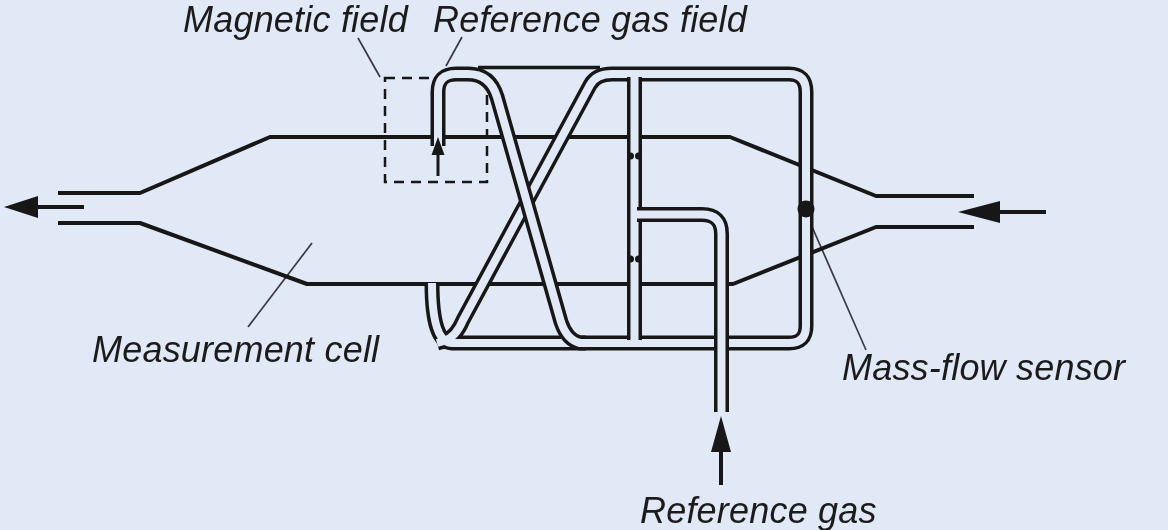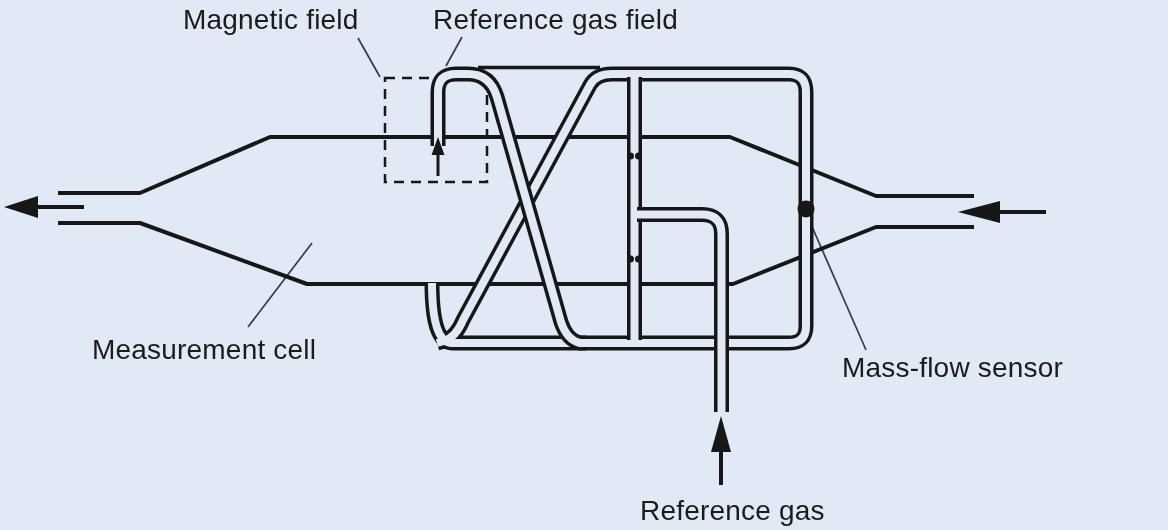--- a/index.html
+++ b/index.html
@@ -11,22 +11,22 @@
   html,body{margin:0;padding:0;background:#cfd8e8;}
   .stage{
     position:relative;width:1168px;height:530px;
     background:var(--color-background);
     font-family:"Liberation Sans", sans-serif;
     overflow:hidden;
   }
   svg{position:absolute;left:0;top:0;display:block;}
   .lbl{
     position:absolute;color:var(--color-label);
-    font-size:28px;line-height:34px;letter-spacing:.2px;
-    white-space:nowrap;user-select:none;
+    font-size:36px;line-height:34px;letter-spacing:.2px;
+    white-space:nowrap;user-select:none;font-style:italic;
   }
   
   .pipe-out{fill:none;stroke:var(--color-line);stroke-width:15;stroke-linecap:butt;stroke-linejoin:round;}
   .pipe-in{fill:none;stroke:var(--color-background);stroke-width:8;stroke-linecap:butt;stroke-linejoin:round;}
   .wall{fill:none;stroke:var(--color-line);stroke-width:4;stroke-linecap:butt;stroke-linejoin:round;}
   .thin{fill:none;stroke:var(--color-leader);stroke-width:1.7;}
   .dash{fill:none;stroke:var(--color-line);stroke-width:2.5;stroke-dasharray:10 7;}
   .solid{fill:var(--color-line);stroke:none;}
   .shaft{fill:none;stroke:var(--color-line);stroke-width:4;}
 </style>

